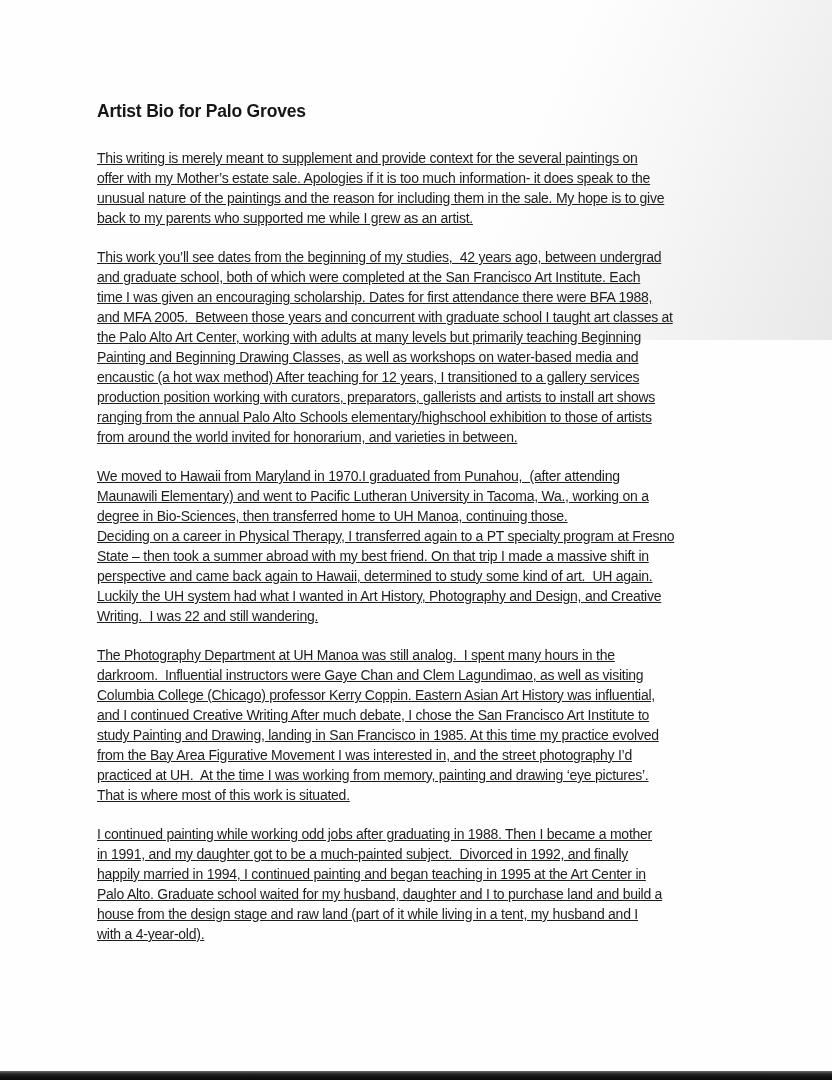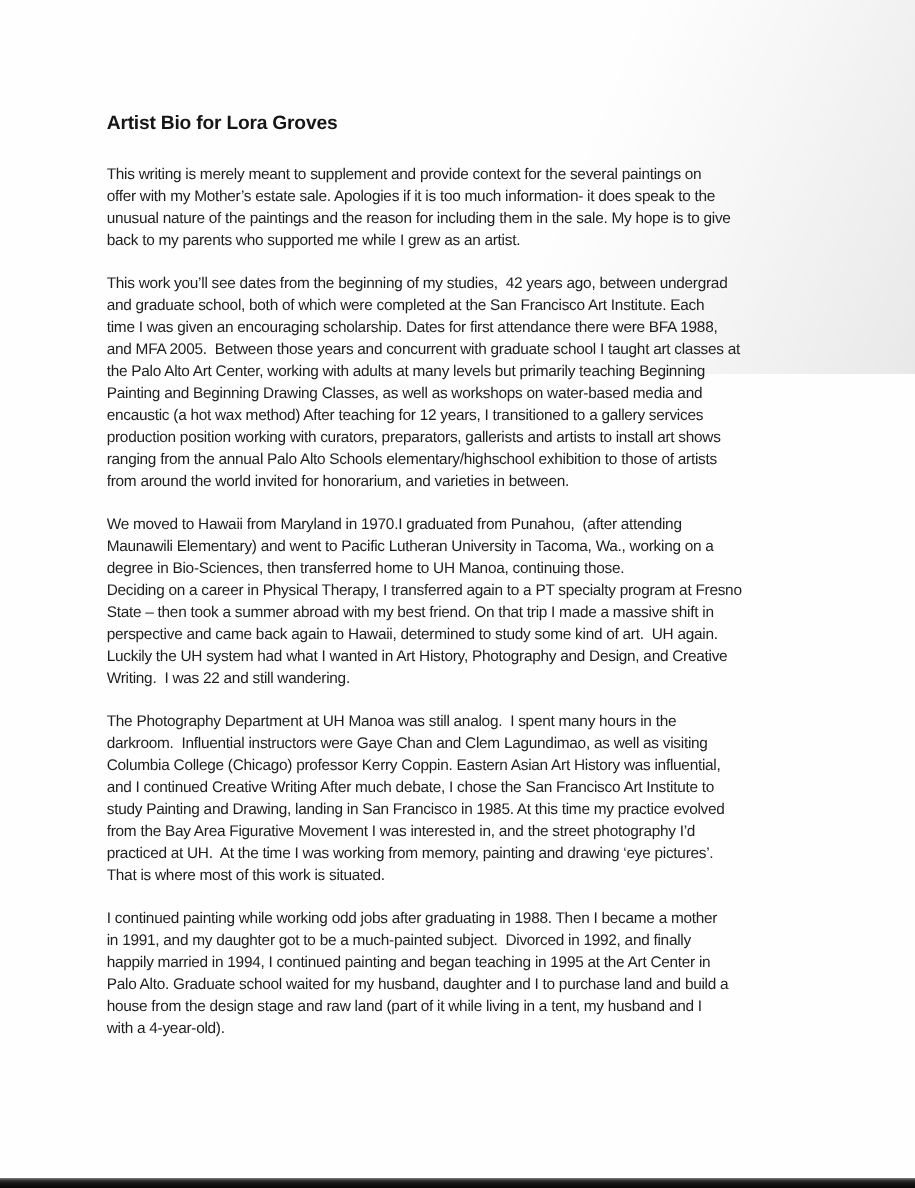--- a/index.html
+++ b/index.html
@@ -45,29 +45,30 @@
     color: #161618;
     margin: 0 0 26px 0;
   }
   .para {
     font-size: 14px;
     line-height: 20px;
     letter-spacing: -0.25px;
     white-space: pre-wrap;
     color: #1e1e20;
     margin: 0 0 19px 0;
+    text-decoration: underline;
   }
 </style>
 </head>
 <body>
 
 <div class="page-shading-topright"></div>
 
 <div class="content">
-  <h1 class="doc-title">Artist Bio for Lora Groves</h1>
+  <h1 class="doc-title">Artist Bio for Palo Groves</h1>
   <p class="para">This writing is merely meant to supplement and provide context for the several paintings on
 offer with my Mother’s estate sale. Apologies if it is too much information- it does speak to the
 unusual nature of the paintings and the reason for including them in the sale. My hope is to give
 back to my parents who supported me while I grew as an artist.</p>
   <p class="para">This work you’ll see dates from the beginning of my studies,  42 years ago, between undergrad
 and graduate school, both of which were completed at the San Francisco Art Institute. Each
 time I was given an encouraging scholarship. Dates for first attendance there were BFA 1988,
 and MFA 2005.  Between those years and concurrent with graduate school I taught art classes at
 the Palo Alto Art Center, working with adults at many levels but primarily teaching Beginning
 Painting and Beginning Drawing Classes, as well as workshops on water-based media and

